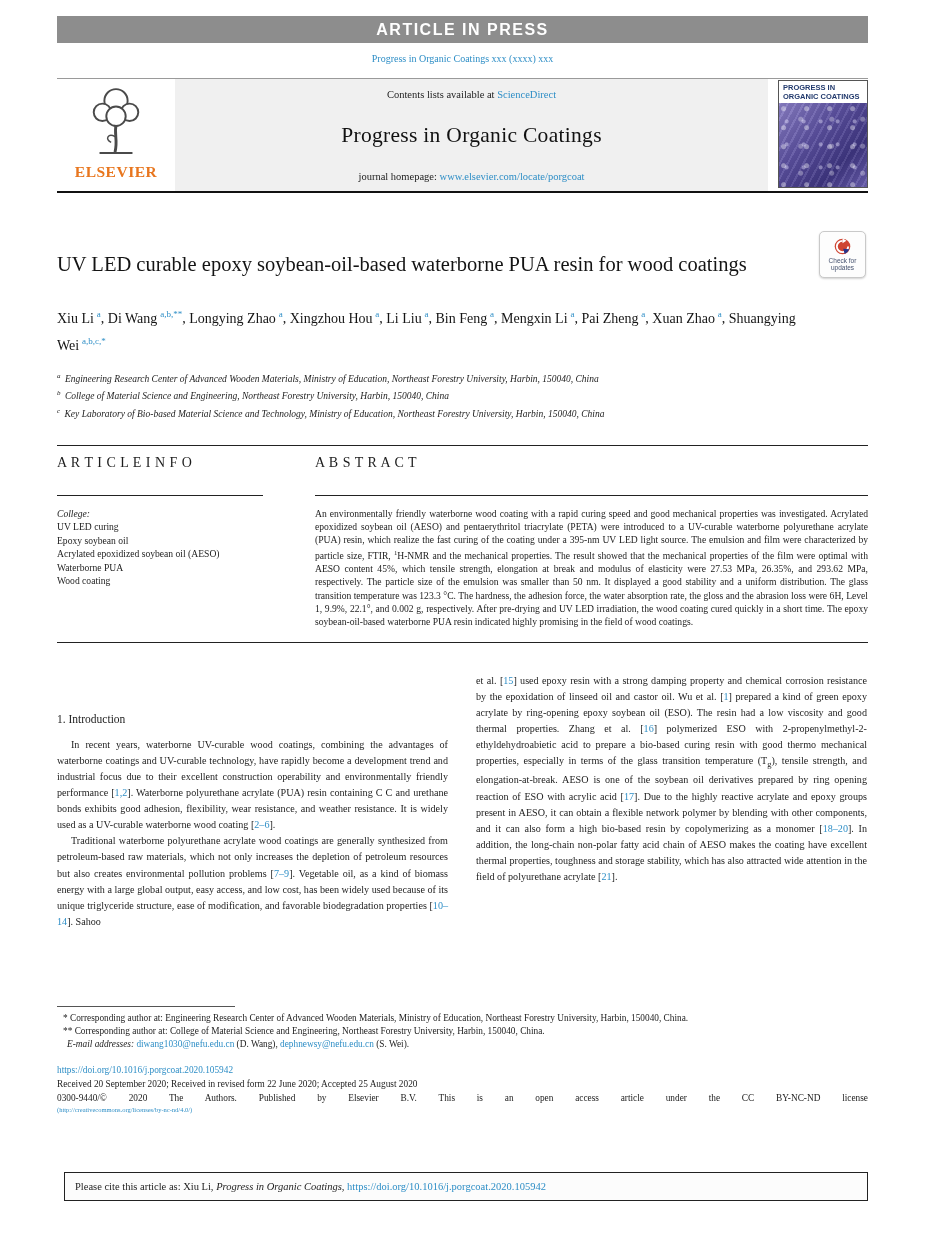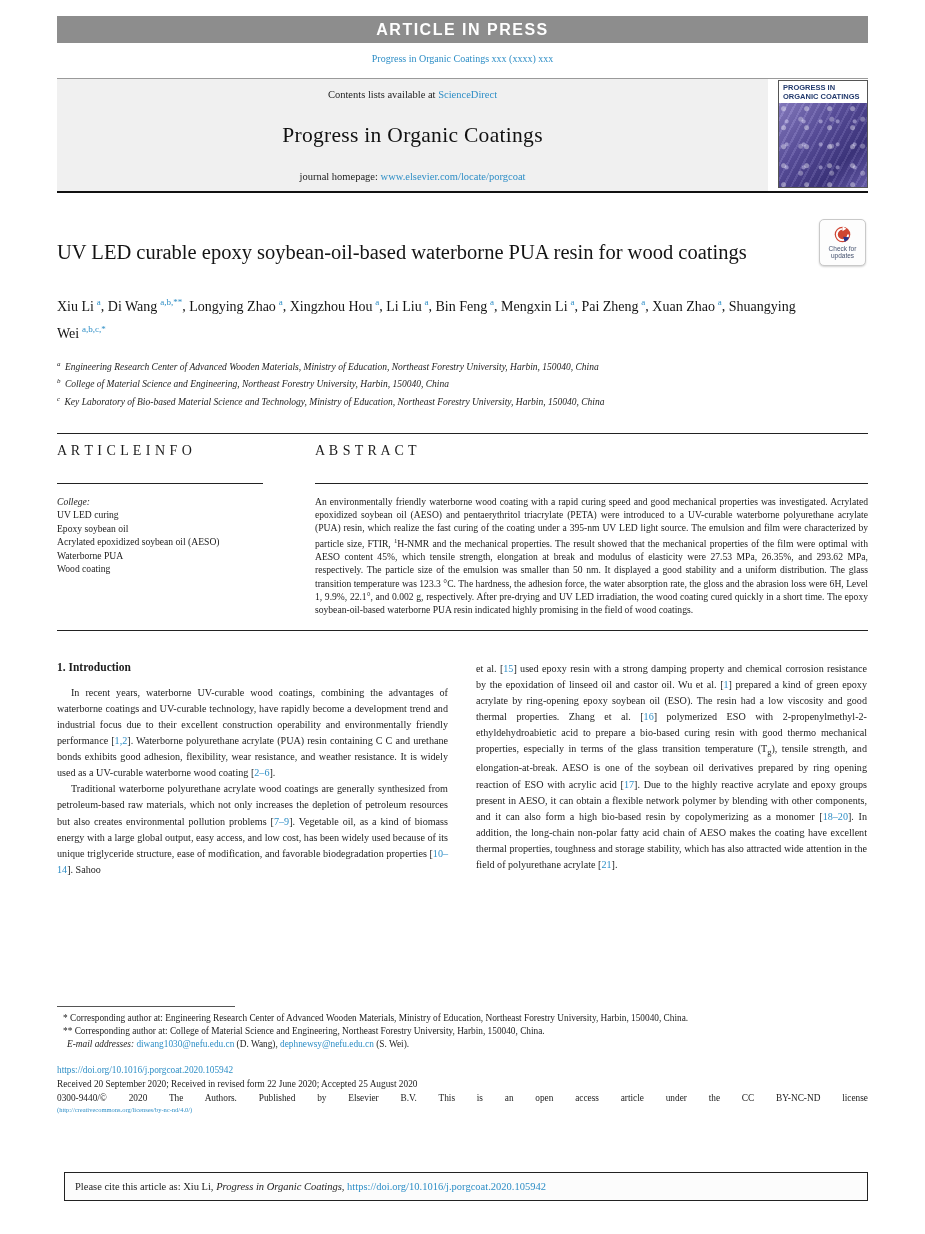--- a/index.html
+++ b/index.html
@@ -39,21 +39,21 @@
     background-image:
       radial-gradient(circle at 20% 30%, rgba(255,255,255,.38) 0 2px, transparent 3px),
       radial-gradient(circle at 70% 60%, rgba(255,255,255,.3) 0 2px, transparent 3px),
       radial-gradient(circle at 45% 80%, rgba(232,228,255,.42) 0 1.5px, transparent 2.5px),
       repeating-linear-gradient(118deg, rgba(255,255,255,.09) 0 2px, rgba(0,0,0,.06) 2px 7px),
       linear-gradient(135deg,#8a7fc5 0%,#5a4f9e 40%,#3e3580 72%,#6a5fae 100%);
     background-size:23px 19px,31px 27px,17px 23px,100% 100%,100% 100%;
   }
   .thick-rule{border-top:2.5px solid #111;}
 
-  .title-row{position:relative;margin-top:44px;}
+  .title-row{position:relative;margin-top:56px;}
   .article-title{font-size:20.5px;line-height:30px;font-weight:normal;width:690px;color:#141414;}
   .badge{
     position:absolute;right:2px;top:-18px;width:47px;height:47px;border:1px solid #c9c9c9;border-radius:5px;
     background:#fdfdfd;display:flex;flex-direction:column;align-items:center;justify-content:center;gap:2px;
     box-shadow:0 1px 2px rgba(0,0,0,.18);cursor:pointer;
   }
   .badge-label{font-family:"Liberation Sans",sans-serif;font-size:6.5px;line-height:7.5px;color:#44516e;text-align:center;width:42px;}
 
   .authors{margin-top:24px;font-size:14px;line-height:23px;width:760px;color:#141414;}
   sup.asup{color:var(--link);font-size:9px;}
@@ -64,21 +64,21 @@
   .info-left{width:206px;flex-shrink:0;}
   .info-right{flex:1;min-width:0;}
   .col-heading{font-size:14px;padding:9px 0 24px;border-bottom:1px solid #222;letter-spacing:.5px;}
   .col-content{padding-top:11px;}
   .kw-label{font-style:italic;font-size:9.6px;line-height:13.5px;}
   .kw{font-size:9.6px;line-height:13.5px;}
   .abstract-body{padding-top:11px;font-size:9.6px;line-height:13.1px;text-align:justify;}
 
   .intro{margin-top:30px;display:flex;gap:28px;}
   .col{width:391px;flex-shrink:0;}
-  .sec-heading{font-weight:bold;font-size:11.5px;margin-bottom:12px;}
+  .sec-heading{font-weight:normal;font-size:11.5px;margin-bottom:12px;margin-top:40px;}
   .para{font-size:10.15px;line-height:16.1px;text-align:justify;text-indent:14px;}
   .para.noindent{text-indent:0;}
 
   span.link{color:var(--link);cursor:pointer;text-align:center;}
   span.i{font-style:italic;}
   sup{font-size:70%;}
 
   .footer{position:absolute;left:57px;right:57px;top:1006px;}
   .fn-rule{width:178px;border-top:1px solid #555;margin-bottom:5px;}
   .fn{font-size:9.3px;line-height:13.2px;text-indent:6px;text-align:justify;}
@@ -101,20 +101,34 @@
 <div class="page">
   <div class="inner">
 
     <div class="banner">ARTICLE IN PRESS</div>
 
     <div class="jref">Progress in Organic Coatings xxx (xxxx) xxx</div>
 
     <div class="mast-rule-top"></div>
 
     <div class="masthead">
+      <div class="logo-col">
+        <svg width="62" height="78" viewBox="0 0 64 80">
+          <g fill="#ffffff" stroke="#4a4a4a" stroke-width="2">
+            <circle cx="32" cy="17" r="12"></circle>
+            <circle cx="18" cy="29" r="9"></circle>
+            <circle cx="46" cy="29" r="9"></circle>
+            <circle cx="32" cy="33" r="10"></circle>
+          </g>
+          <path d="M32 42 C30 52 34 58 31 70" stroke="#4a4a4a" stroke-width="3" fill="none"></path>
+          <path d="M31 54 C24 50 20 57 27 60" stroke="#4a4a4a" stroke-width="1.5" fill="none"></path>
+          <path d="M15 71 H49" stroke="#4a4a4a" stroke-width="2"></path>
+        </svg>
+        <div class="elsevier-word">ELSEVIER</div>
+      </div>
 
       <div class="gray-panel">
         <div class="contents-line">Contents lists available at <span class="link">ScienceDirect</span></div>
         <div class="mast-title">Progress in Organic Coatings</div>
         <div class="homepage-line">journal homepage: <span class="link">www.elsevier.com/locate/porgcoat</span></div>
       </div>
 
       <div class="cover-col">
         <div class="cover">
           <div class="cover-head">PROGRESS IN ORGANIC COATINGS</div>

